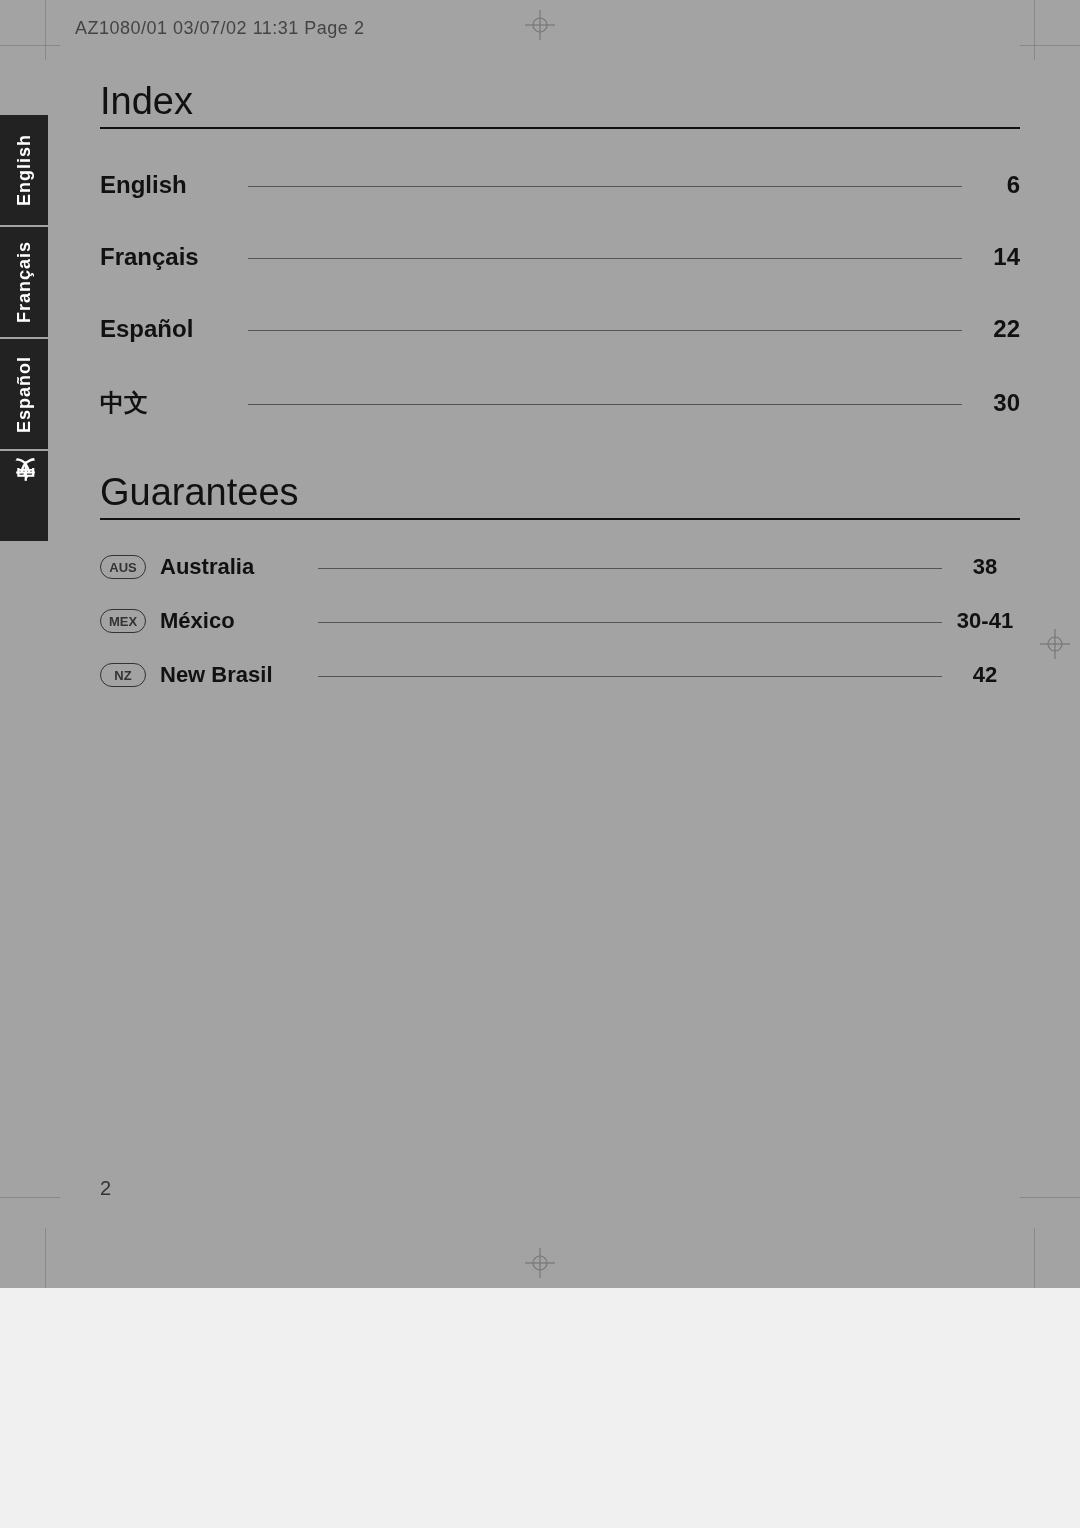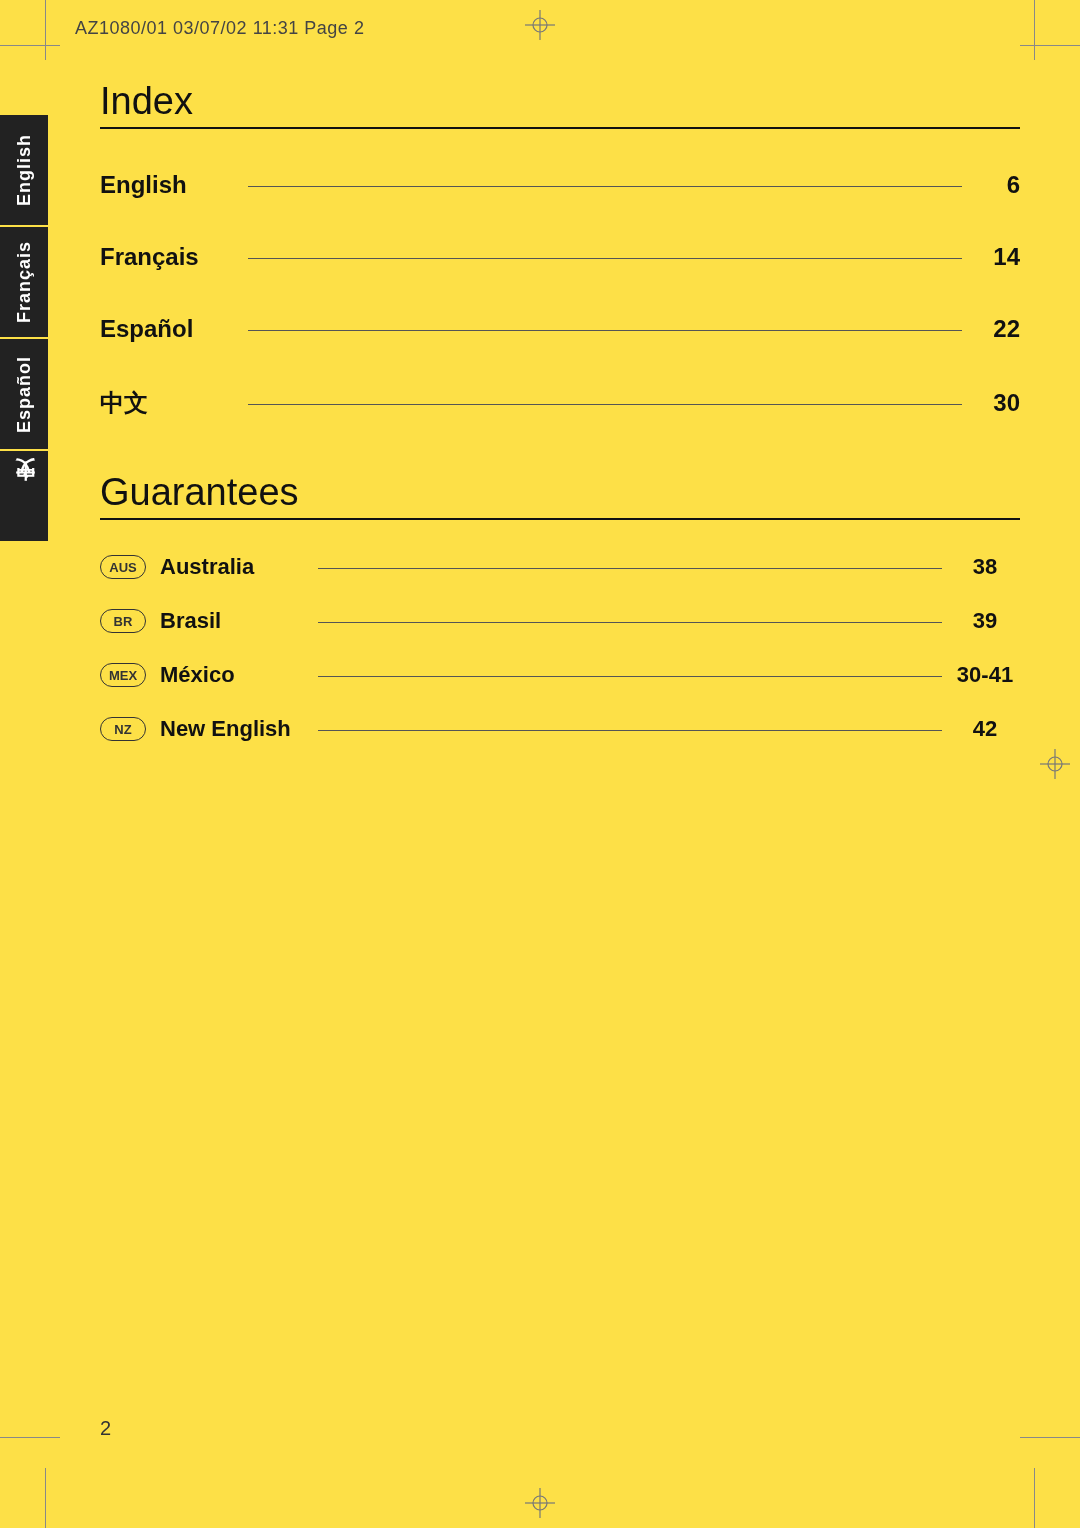--- a/index.html
+++ b/index.html
@@ -12,22 +12,22 @@
       background: #f0f0f0;
       display: flex;
       justify-content: center;
       align-items: flex-start;
       min-height: 100vh;
       font-family: Arial, Helvetica, sans-serif;
     }
 
     .page-wrapper {
       width: 1080px;
-      height: 1528px;
-      background: #fde047;
+      height: 1288px;
+      background: #a3a3a3;
       position: relative;
       overflow: hidden;
     }
 
     
     .crosshair {
       position: absolute;
       width: 30px;
       height: 30px;
     }
@@ -355,37 +355,31 @@
 
       <div class="guarantee-entries">
 
         <div class="guarantee-entry">
           <span class="country-badge">AUS</span>
           <span class="guarantee-label">Australia</span>
           <div class="guarantee-dots"></div>
           <span class="guarantee-page">38</span>
         </div>
 
-        <div class="guarantee-entry">
-          <span class="country-badge">BR</span>
-          <span class="guarantee-label">Brasil</span>
-          <div class="guarantee-dots"></div>
-          <span class="guarantee-page">39</span>
-        </div>
 
         <div class="guarantee-entry">
           <span class="country-badge">MEX</span>
           <span class="guarantee-label">México</span>
           <div class="guarantee-dots"></div>
           <span class="guarantee-page">30-41</span>
         </div>
 
         <div class="guarantee-entry">
           <span class="country-badge">NZ</span>
-          <span class="guarantee-label">New English</span>
+          <span class="guarantee-label">New Brasil</span>
           <div class="guarantee-dots"></div>
           <span class="guarantee-page">42</span>
         </div>
 
       </div>
     </div>
 
   </div>
 
   <div class="page-number">2</div>

